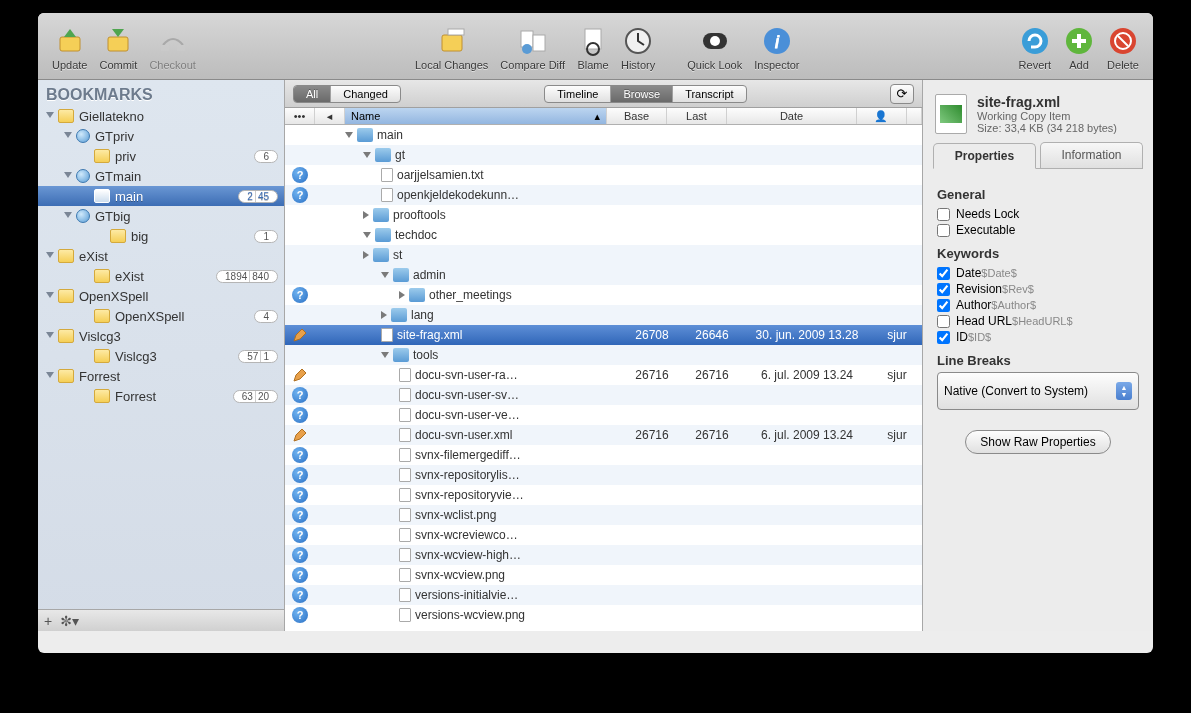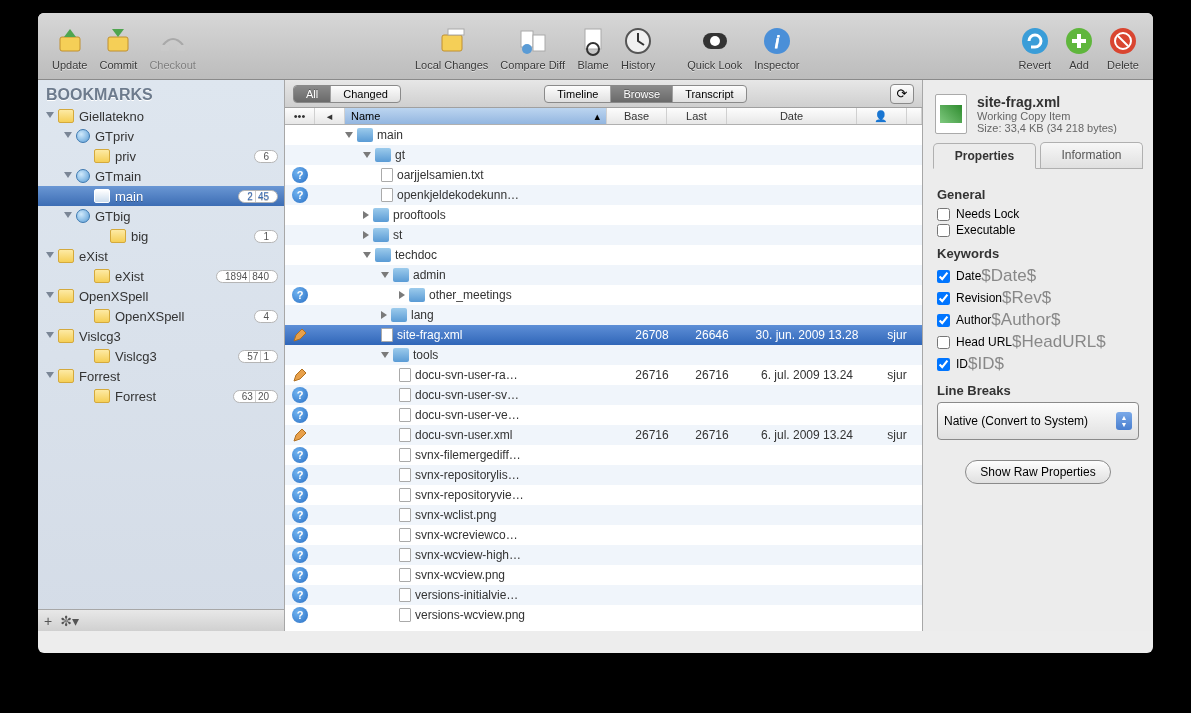--- a/index.html
+++ b/index.html
@@ -74,21 +74,21 @@
 .insp-sub { font-size: 11px; color: #666; }
 .insp-tabs { display: flex; margin: 0 10px; border-bottom: 1px solid #b0b0b0; }
 .insp-tab { flex: 1; text-align: center; padding: 5px 0; font-size: 12px; background: linear-gradient(#f7f7f7,#e0e0e0); border: 1px solid #b0b0b0; border-bottom: none; border-radius: 5px 5px 0 0; cursor: pointer; margin-right: 4px; color: #555; }
 .insp-tab:last-child { margin-right: 0; }
 .insp-tab.active { background: #ececec; font-weight: bold; color: #333; border-bottom: 1px solid #ececec; position: relative; top: 1px; }
 .insp-body { padding: 10px 14px; }
 .insp-section { font-weight: bold; font-size: 13px; color: #333; margin: 8px 0 4px; }
 .check-row { display: flex; align-items: center; justify-content: flex-start; padding: 1px 0; font-size: 12px; }
 .check-row label { display: flex; align-items: center; gap: 6px; }
 .check-row input[type=checkbox] { width: 13px; height: 13px; }
-.kw-val { color: #888; font-size: 17px; }
+.kw-val { color: #888; font-size: 11px; }
 .select { margin-top: 4px; width: 100%; height: 38px; border: 1px solid #8a8a8a; border-radius: 4px; background: linear-gradient(#fdfdfd,#e0e0e0); font-size: 12px; padding: 0 6px; display: flex; align-items: center; justify-content: space-between; cursor: pointer; }
 .select .arrows { width: 16px; height: 18px; background: linear-gradient(#7aa9e8,#4a7fcf); border-radius: 3px; display: flex; flex-direction: column; align-items: center; justify-content: center; color: #fff; font-size: 7px; line-height: 7px; }
 .raw-btn { margin: 20px auto 0; display: block; padding: 4px 14px; border: 1px solid #8a8a8a; border-radius: 12px; background: linear-gradient(#fdfdfd,#e0e0e0); font-size: 12px; cursor: pointer; }
 svg { display: block; }
 </style>
 </head>
 <body>
 
 <div class="window">
 
@@ -409,40 +409,40 @@
             <div class="c-name" style="padding-left:18px">
               <span class="disc-r"></span>
               <span class="ficon folder"></span>
               <span>prooftools</span>
             </div>
             <div class="c-base"></div>
             <div class="c-last"></div>
             <div class="c-date"></div>
             <div class="c-author"></div>
           </div>
+          <div class="row">
+            <div class="c-status"></div>
+            <div class="c-back"></div>
+            <div class="c-name" style="padding-left:18px">
+              <span class="disc-d"></span>
+              <span class="ficon folder"></span>
+              <span>techdoc</span>
+            </div>
+            <div class="c-base"></div>
+            <div class="c-last"></div>
+            <div class="c-date"></div>
+            <div class="c-author"></div>
+          </div>
           <div class="row alt">
             <div class="c-status"></div>
             <div class="c-back"></div>
             <div class="c-name" style="padding-left:18px">
               <span class="disc-r"></span>
               <span class="ficon folder"></span>
               <span>st</span>
-            </div>
-            <div class="c-base"></div>
-            <div class="c-last"></div>
-            <div class="c-date"></div>
-            <div class="c-author"></div>
-          </div>
-          <div class="row">
-            <div class="c-status"></div>
-            <div class="c-back"></div>
-            <div class="c-name" style="padding-left:18px">
-              <span class="disc-d"></span>
-              <span class="ficon folder"></span>
-              <span>techdoc</span>
             </div>
             <div class="c-base"></div>
             <div class="c-last"></div>
             <div class="c-date"></div>
             <div class="c-author"></div>
           </div>
           <div class="row alt">
             <div class="c-status"></div>
             <div class="c-back"></div>
             <div class="c-name" style="padding-left:36px">

